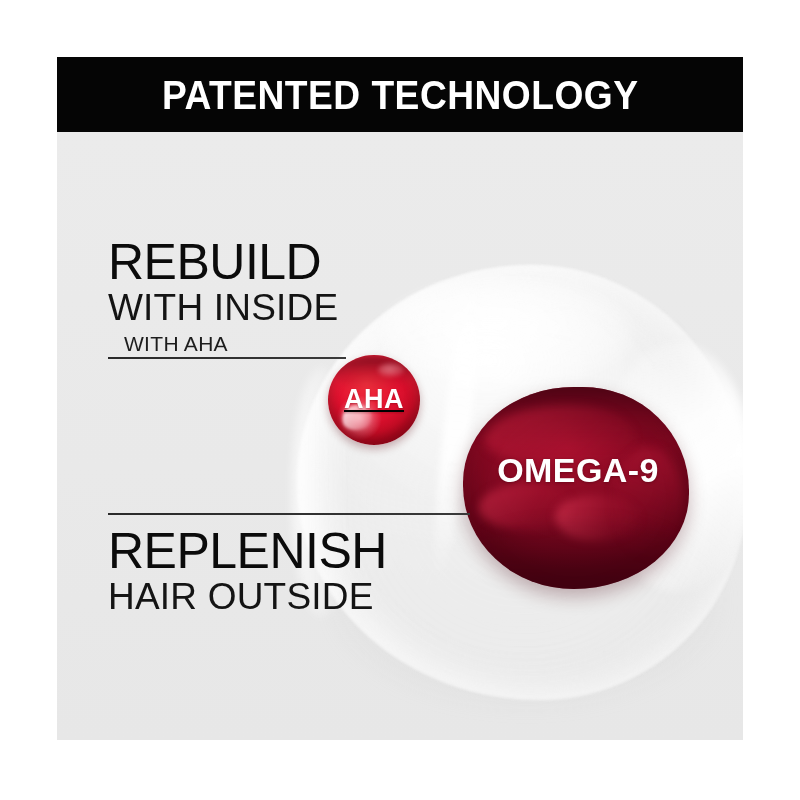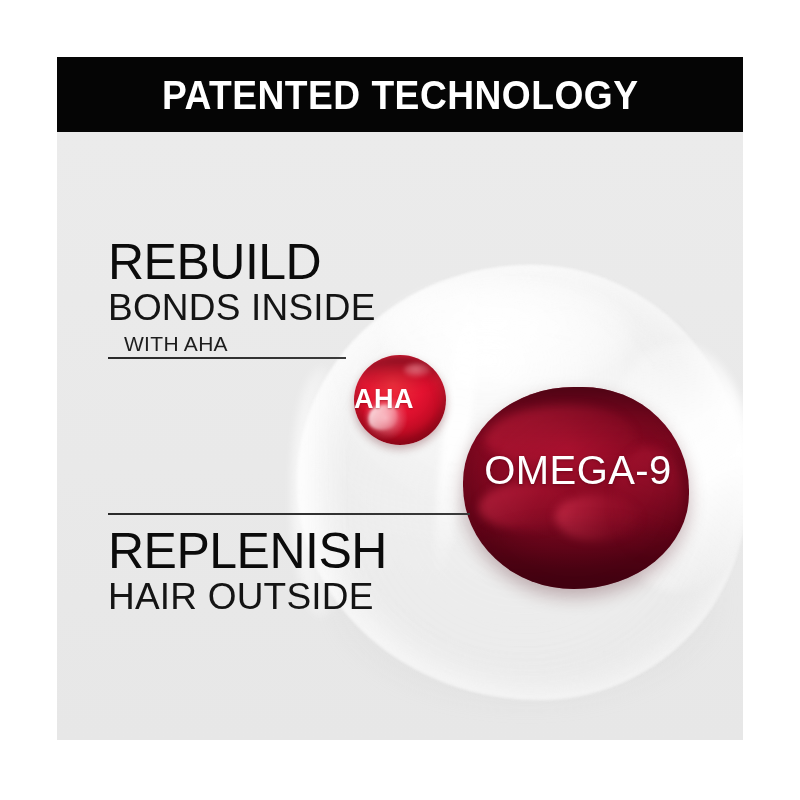--- a/index.html
+++ b/index.html
@@ -175,21 +175,21 @@
     background: linear-gradient(90deg,
       rgba(255,255,255,0.75) 0%,
       rgba(255,255,255,0.25) 55%,
       rgba(255,255,255,0) 100%);
     filter: blur(5px);
   }
 
   
   .aha-sphere {
     position: absolute;
-    left: 297px;
+    left: 271px;
     top: 223px;
     width: 92px;
     height: 90px;
     border-radius: 50%;
     background:
       radial-gradient(circle at 34% 70%,
         rgba(255,255,255,0.55) 0%,
         rgba(255,120,130,0.0) 26%),
       radial-gradient(circle at 42% 32%,
         #f0313e 0%,
@@ -197,21 +197,23 @@
         #c70c26 62%,
         #8e0418 86%,
         #6d0212 100%),
       linear-gradient(175deg, #8a0a1c 0%, #d4122c 30%, #e4173a 65%, #86061a 100%);
     box-shadow:
       0 4px 9px rgba(90,0,12,0.30),
       inset 0 -7px 14px rgba(90,0,12,0.45),
       inset 0 6px 12px rgba(255,110,120,0.22);
     display: flex;
     align-items: center;
+    justify-content: center;
     overflow: hidden;
+    text-decoration: underline;
   }
   .aha-top-shade {
     position: absolute;
     left: 6px;
     top: 1px;
     width: 80px;
     height: 34px;
     border-radius: 50%;
     background: linear-gradient(180deg,
       rgba(100,6,22,0.78) 0%,
@@ -356,22 +358,22 @@
     background: linear-gradient(0deg,
       rgba(52,1,14,0.72) 0%,
       rgba(80,3,20,0.32) 60%,
       rgba(95,4,24,0) 100%);
     filter: blur(6px);
   }
   .om-label {
     position: relative;
     z-index: 4;
     color: #ffffff;
-    font-weight: normal;
-    font-size: 40px;
+    font-weight: bold;
+    font-size: 34px;
     letter-spacing: 0.4px;
     line-height: 1;
     white-space: nowrap;
     transform: translate(2px, -18px);
     text-shadow: 0 1px 3px rgba(60,0,14,0.40);
   }
 
   
   .txt-block {
     position: absolute;
@@ -456,21 +458,21 @@
         <div class="om-hi-1"></div>
         <div class="om-hi-4"></div>
         <div class="om-hi-2"></div>
         <div class="om-hi-3"></div>
         <div class="om-bot-dark"></div>
         <div class="om-label">OMEGA-9</div>
       </div>
 
       <div class="txt-block" id="block-rebuild">
         <div class="head-big">REBUILD</div>
-        <div class="head-mid">BONDS INSIDE</div>
+        <div class="head-mid">WITH INSIDE</div>
         <div class="head-small">WITH AHA</div>
       </div>
 
       <div class="txt-block" id="block-replenish">
         <div class="head-big">REPLENISH</div>
         <div class="head-mid">HAIR OUTSIDE</div>
       </div>
 
     </div>
   </div>

